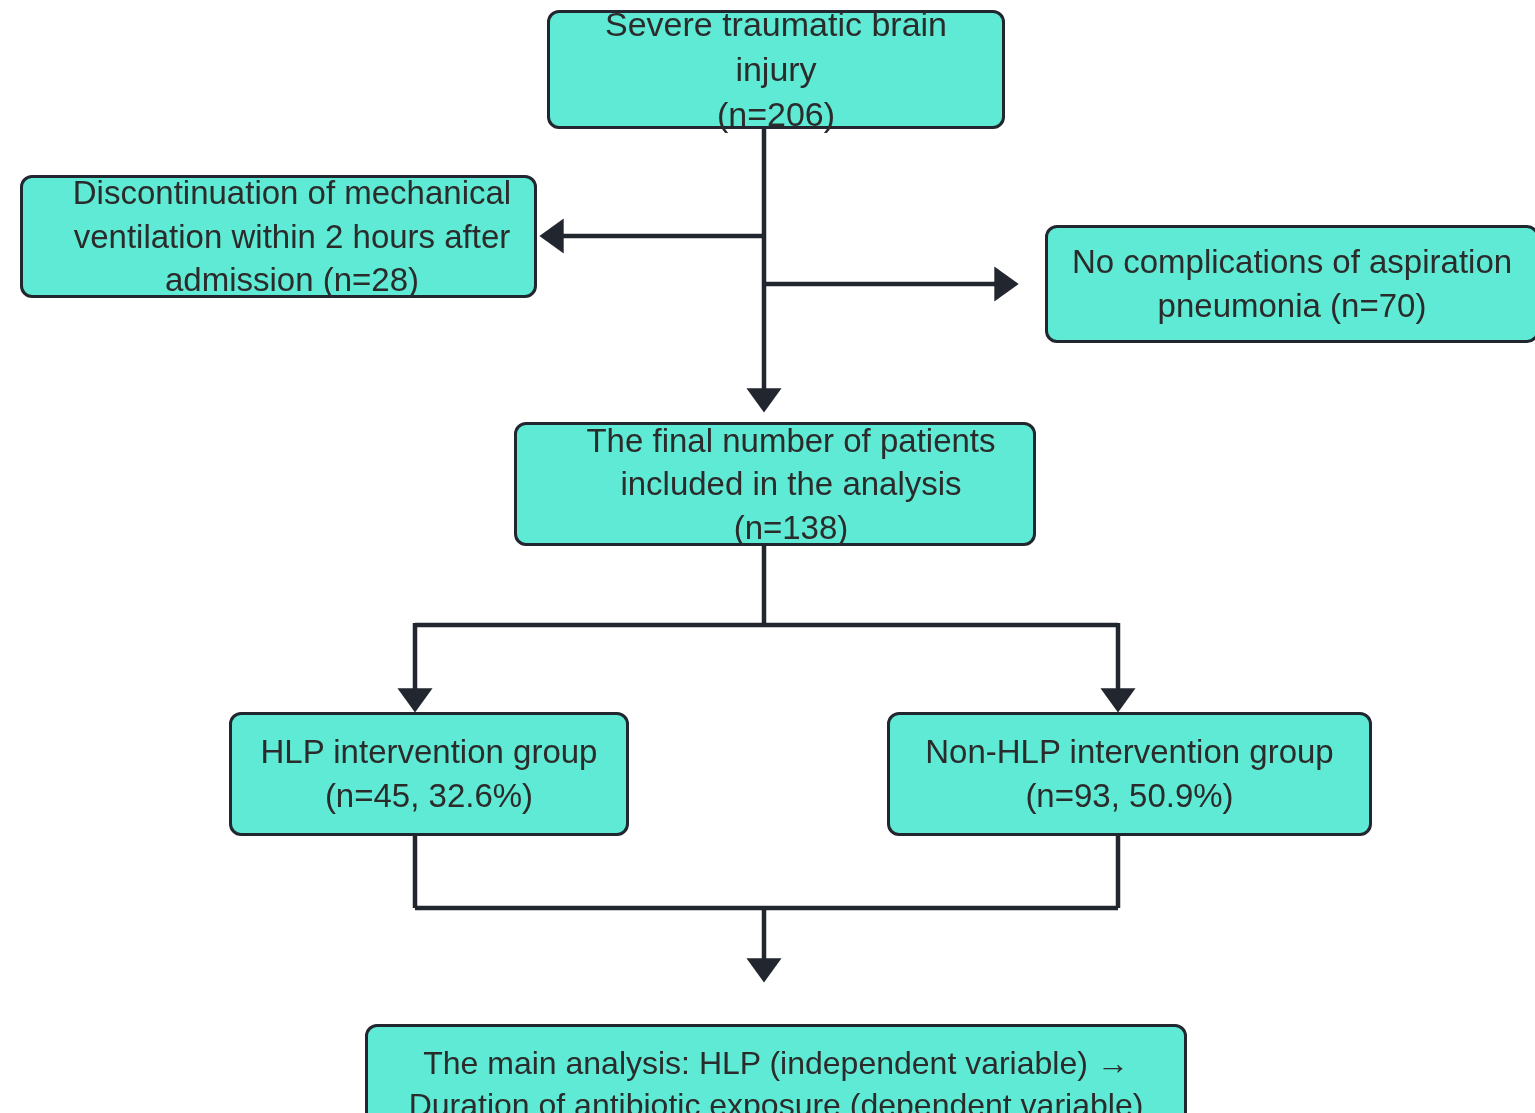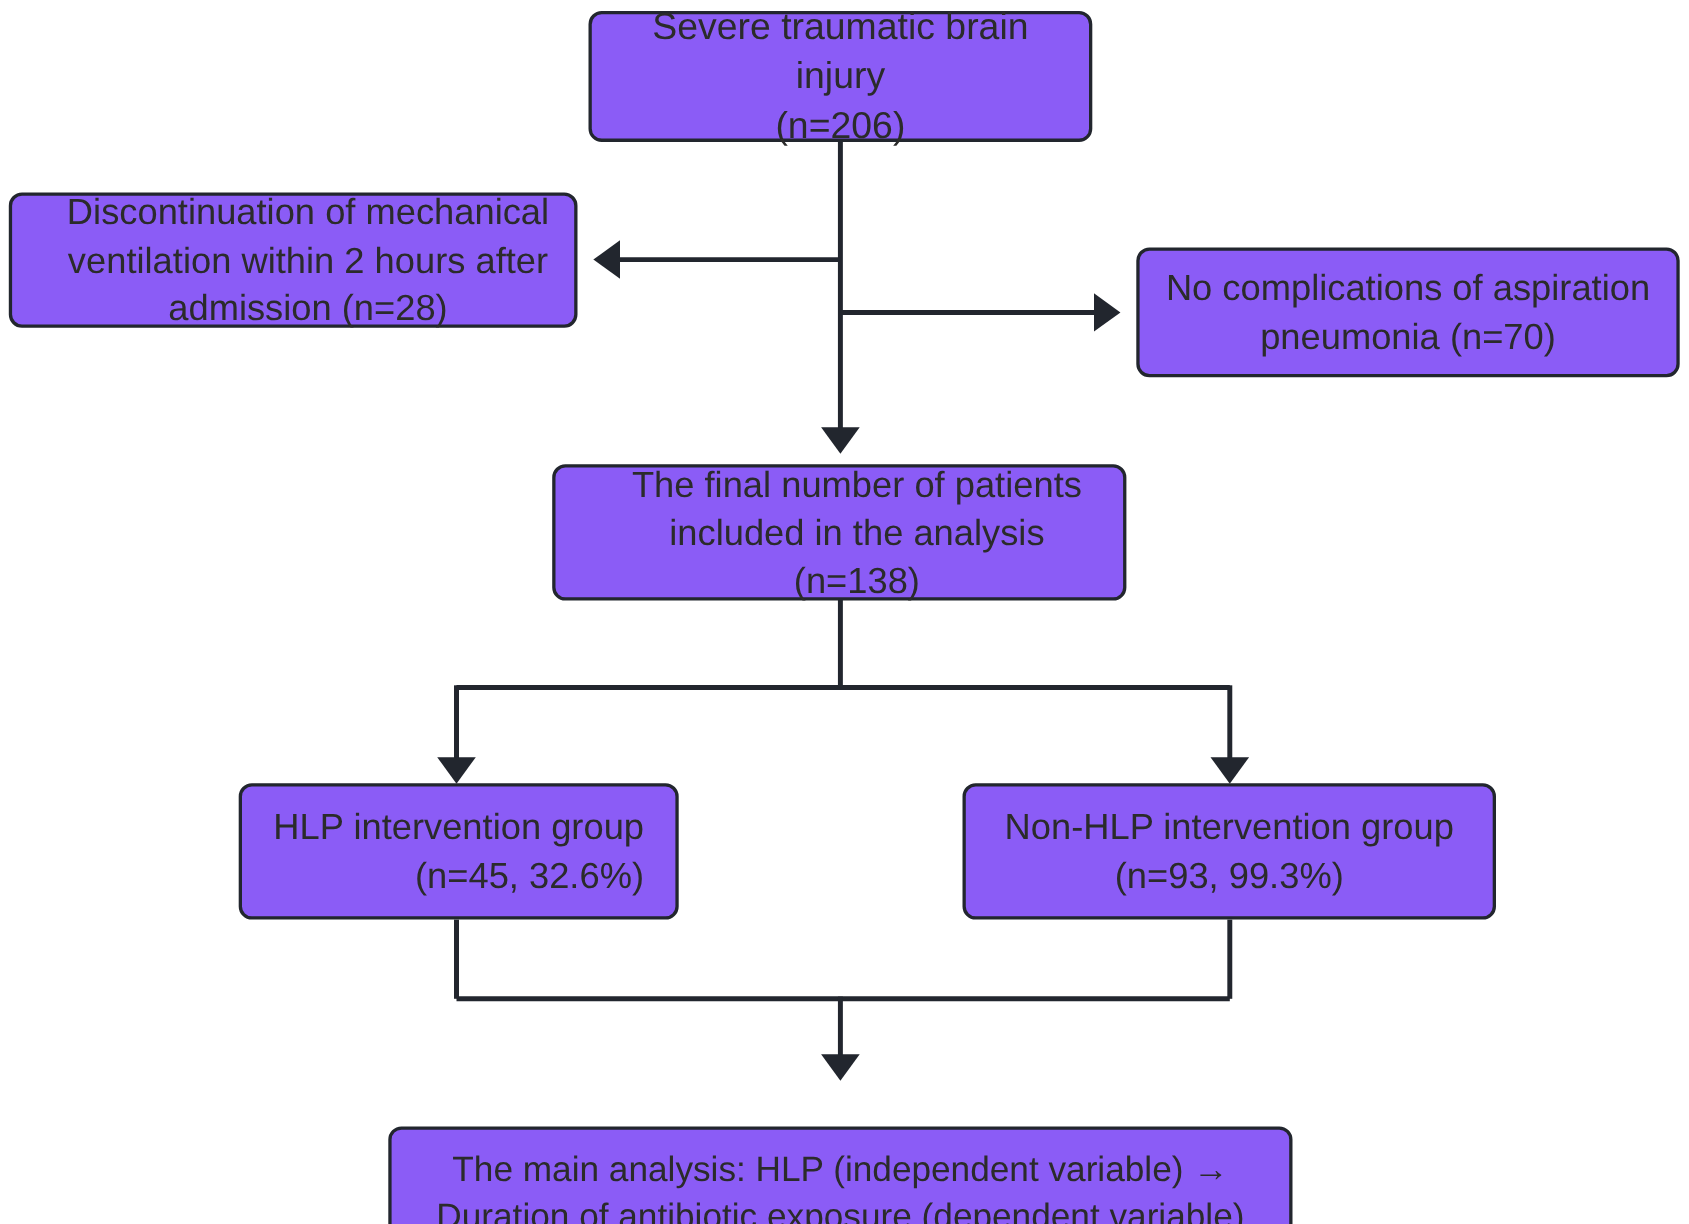--- a/index.html
+++ b/index.html
@@ -23,43 +23,44 @@
     top: 0;
     width: 1535px;
     height: 1113px;
     pointer-events: none;
   }
   .node {
     position: absolute;
     box-sizing: border-box;
     border: 3px solid #22262e;
     border-radius: 12px;
-    background: #8b5cf6;
+    background: #5eead4;
     display: flex;
     align-items: center;
     justify-content: center;
     text-align: center;
     color: #2b2b2b;
+    margin-left: 12px;
   }
   .node-label {
     display: block;
     white-space: pre-line;
     line-height: 1.32;
     padding: 0 10px;
   }
   .fs-34 { font-size: 34px; }
   .fs-33 { font-size: 33px; }
   .fs-32 { font-size: 32px; }
 
   
   #node-source      { left: 535px;  top: 10px;   width: 458px; height: 119px; }
   #node-excl-left   { left: 8px;    top: 175px;  width: 517px; height: 123px; padding-left: 27px; }
   #node-excl-right  { left: 1033px; top: 225px;  width: 494px; height: 118px; }
   #node-included    { left: 502px;  top: 422px;  width: 522px; height: 124px; padding-left: 32px; }
-  #node-hlp         { left: 217px;  top: 712px;  width: 400px; height: 124px; text-align: right; }
+  #node-hlp         { left: 217px;  top: 712px;  width: 400px; height: 124px; }
   #node-nonhlp      { left: 875px;  top: 712px;  width: 485px; height: 124px; }
   #node-analysis    { left: 353px;  top: 1024px;  width: 822px; height: 120px; }
 </style>
 </head>
 <body>
 
 <div id="canvas">
 
   <svg id="edges" viewBox="0 0 1535 1113" width="1535" height="1113" xmlns="http://www.w3.org/2000/svg">
     <defs>
@@ -113,21 +114,21 @@
 included in the analysis (n=138)</span>
   </div>
 
   <div class="node" id="node-hlp">
     <span class="node-label fs-33">HLP intervention group
 (n=45, 32.6%)</span>
   </div>
 
   <div class="node" id="node-nonhlp">
     <span class="node-label fs-33">Non-HLP intervention group
-(n=93, 99.3%)</span>
+(n=93, 50.9%)</span>
   </div>
 
   <div class="node" id="node-analysis">
     <span class="node-label fs-32">The main analysis: HLP (independent variable) →
 Duration of antibiotic exposure (dependent variable)</span>
   </div>
 
 </div>
 
 </body></html>

